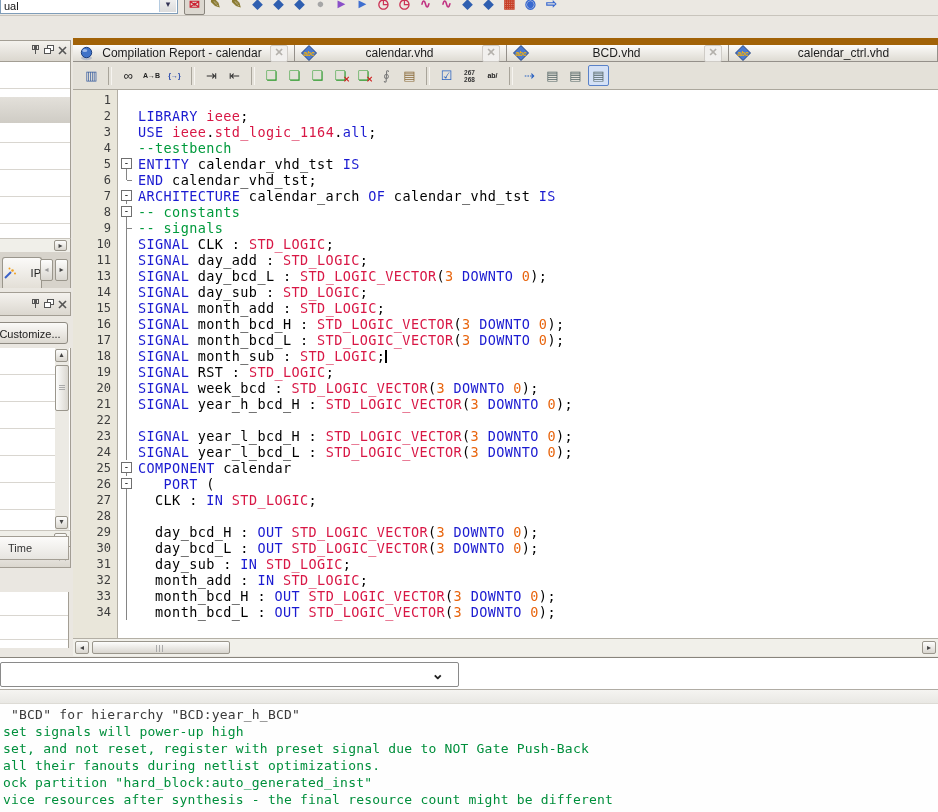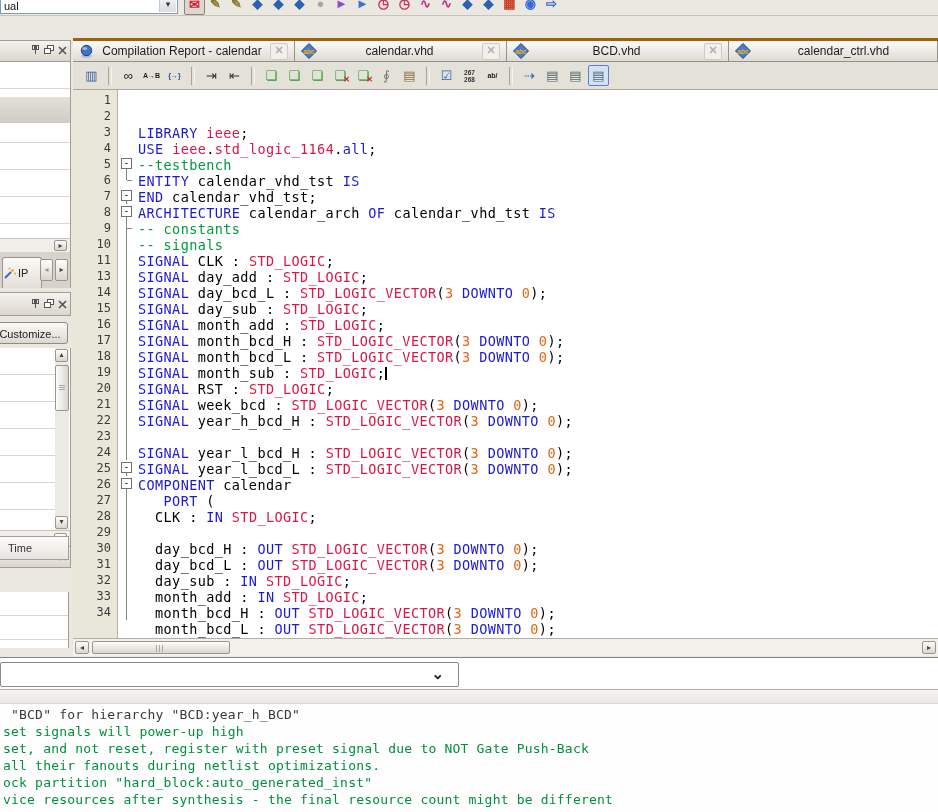--- a/index.html
+++ b/index.html
@@ -29,38 +29,38 @@
         background:repeating-linear-gradient(#fff 0 26px,#d9d6d0 26px 27px);}
   .hstrip{position:absolute;left:0;width:71px;height:14px;background:#f0efe9;
           border-right:1px solid #a39e94;border-top:1px solid #c9c5bd;box-sizing:border-box;}
   .sbtn{position:absolute;width:13px;background:linear-gradient(#fdfdfc,#d9d6cf);
         border:1px solid #9a968c;border-radius:2px;text-align:center;color:#444;
         font-size:8px;box-sizing:border-box;}
   .ipstrip{position:absolute;left:0;top:252px;width:71px;height:36px;background:#d7d3cb;
            border-right:1px solid #a39e94;box-sizing:border-box;}
   .iptab{position:absolute;left:2px;top:5px;width:38px;height:30px;background:linear-gradient(#fbfaf8,#e3dfd7);
          border:1px solid #9a968c;border-bottom:none;border-radius:3px 3px 0 0;
-         display:flex;align-items:center;justify-content:flex-start;gap:2px;font-size:11px;color:#222;}
+         display:flex;align-items:center;justify-content:space-between;gap:2px;font-size:11px;color:#222;}
   .cstbtn{position:absolute;left:-8px;top:322px;width:76px;height:22px;
           background:linear-gradient(#fbfaf8,#dcd8d0);border:1px solid #8f8b82;border-radius:3px;
           font-size:11px;color:#222;text-align:center;line-height:20px;box-sizing:border-box;overflow:hidden;}
   .vsb{position:absolute;right:1px;top:0;bottom:0;width:14px;background:#eceae4;}
   .vsb .up{top:1px;height:13px;left:0;right:0;}
   .vsb .dn{bottom:1px;height:13px;left:0;right:0;}
   .vsb .thumb{position:absolute;left:0;right:0;top:17px;height:46px;
         background:linear-gradient(90deg,#fdfdfc,#d9d6cf);border:1px solid #9a968c;border-radius:2px;box-sizing:border-box;}
   .grip{position:absolute;left:3px;right:3px;top:50%;height:5px;margin-top:-3px;
         background:repeating-linear-gradient(#aaa 0 1px,transparent 1px 2px);}
   .timehdr{position:absolute;left:0;top:536px;width:69px;height:24px;
            background:linear-gradient(#fcfbfa,#e7e5e0);border:1px solid #a39e94;border-left:none;
            box-sizing:border-box;font-size:11px;color:#333;line-height:22px;padding-left:8px;}
 
   
   .tabbar{position:absolute;left:73px;top:38px;width:865px;height:24px;background:#f9a8d4;
-          border-top:3px solid #a16207;border-bottom:1px solid #94908a;box-sizing:border-box;display:flex;}
+          border-top:7px solid #a16207;border-bottom:1px solid #94908a;box-sizing:border-box;display:flex;}
   .tab{height:100%;display:flex;align-items:center;gap:5px;padding:0 6px;box-sizing:border-box;
        background:linear-gradient(#fcfbf9,#dedbd3);border-right:1px solid #94908a;}
   .tab .tlabel{flex:1;text-align:center;font-size:12px;color:#1c1c1c;white-space:nowrap;overflow:hidden;}
   .tclose{width:16px;height:15px;background:#f1f0ee;border:1px solid #cfccc7;border-radius:2px;
           color:#b4b1ac;font-size:11px;font-weight:bold;line-height:13px;text-align:center;}
 
   
   .edtoolbar{position:absolute;left:73px;top:62px;width:865px;height:28px;background:#e4e1d9;
              border-bottom:1px solid #aba79d;box-sizing:border-box;display:flex;align-items:center;
              padding-left:8px;gap:2px;}
@@ -75,21 +75,21 @@
   
   .editor{position:absolute;left:73px;top:90px;width:865px;height:548px;background:#fff;overflow:hidden;}
   .gutterbg{position:absolute;left:0;top:0;bottom:0;width:44px;background:#e9e6da;border-right:1px solid #b3afa5;}
   .foldbg{position:absolute;left:45px;top:0;bottom:0;width:16px;background:#fff;}
   #codeLines{position:absolute;left:0;top:2px;right:0;}
   .lrow{display:flex;height:16px;line-height:16px;}
   .ln-num{width:38px;padding-right:7px;text-align:right;font-family:"DejaVu Sans Mono",monospace;
           font-size:12px;color:#3c3c3c;flex:none;}
   .ln-fold{width:17px;flex:none;position:relative;}
   .ln-code{white-space:pre;font-family:"DejaVu Sans Mono",monospace;font-size:13.5px;
-           letter-spacing:0.4px;padding-left:3px;color:#000;margin-top:17px;}
+           letter-spacing:0.4px;padding-left:3px;color:#000;}
   .fold-v::before{content:"";position:absolute;left:8px;top:0;bottom:0;width:1px;background:#858585;}
   .fold-tee::before{content:"";position:absolute;left:8px;top:0;bottom:0;width:1px;background:#858585;}
   .fold-tee::after{content:"";position:absolute;left:9px;top:8px;width:5px;height:1px;background:#858585;}
   .fold-elbow::before{content:"";position:absolute;left:8px;top:0;height:8px;width:1px;background:#858585;}
   .fold-elbow::after{content:"";position:absolute;left:9px;top:8px;width:5px;height:1px;background:#858585;}
   .fold-box::after{content:"";position:absolute;left:8px;top:13px;bottom:0;width:1px;background:#858585;}
   .fbox{position:absolute;left:3px;top:2px;width:11px;height:11px;border:1px solid #6f6f6f;background:#fff;
         box-sizing:border-box;font-size:10px;line-height:8px;text-align:center;color:#222;}
   .tok-k{color:var(--kw);} .tok-t{color:var(--ty);} .tok-n{color:var(--nu);}
   .tok-c{color:var(--cm);} .tok-p{color:#000;}

